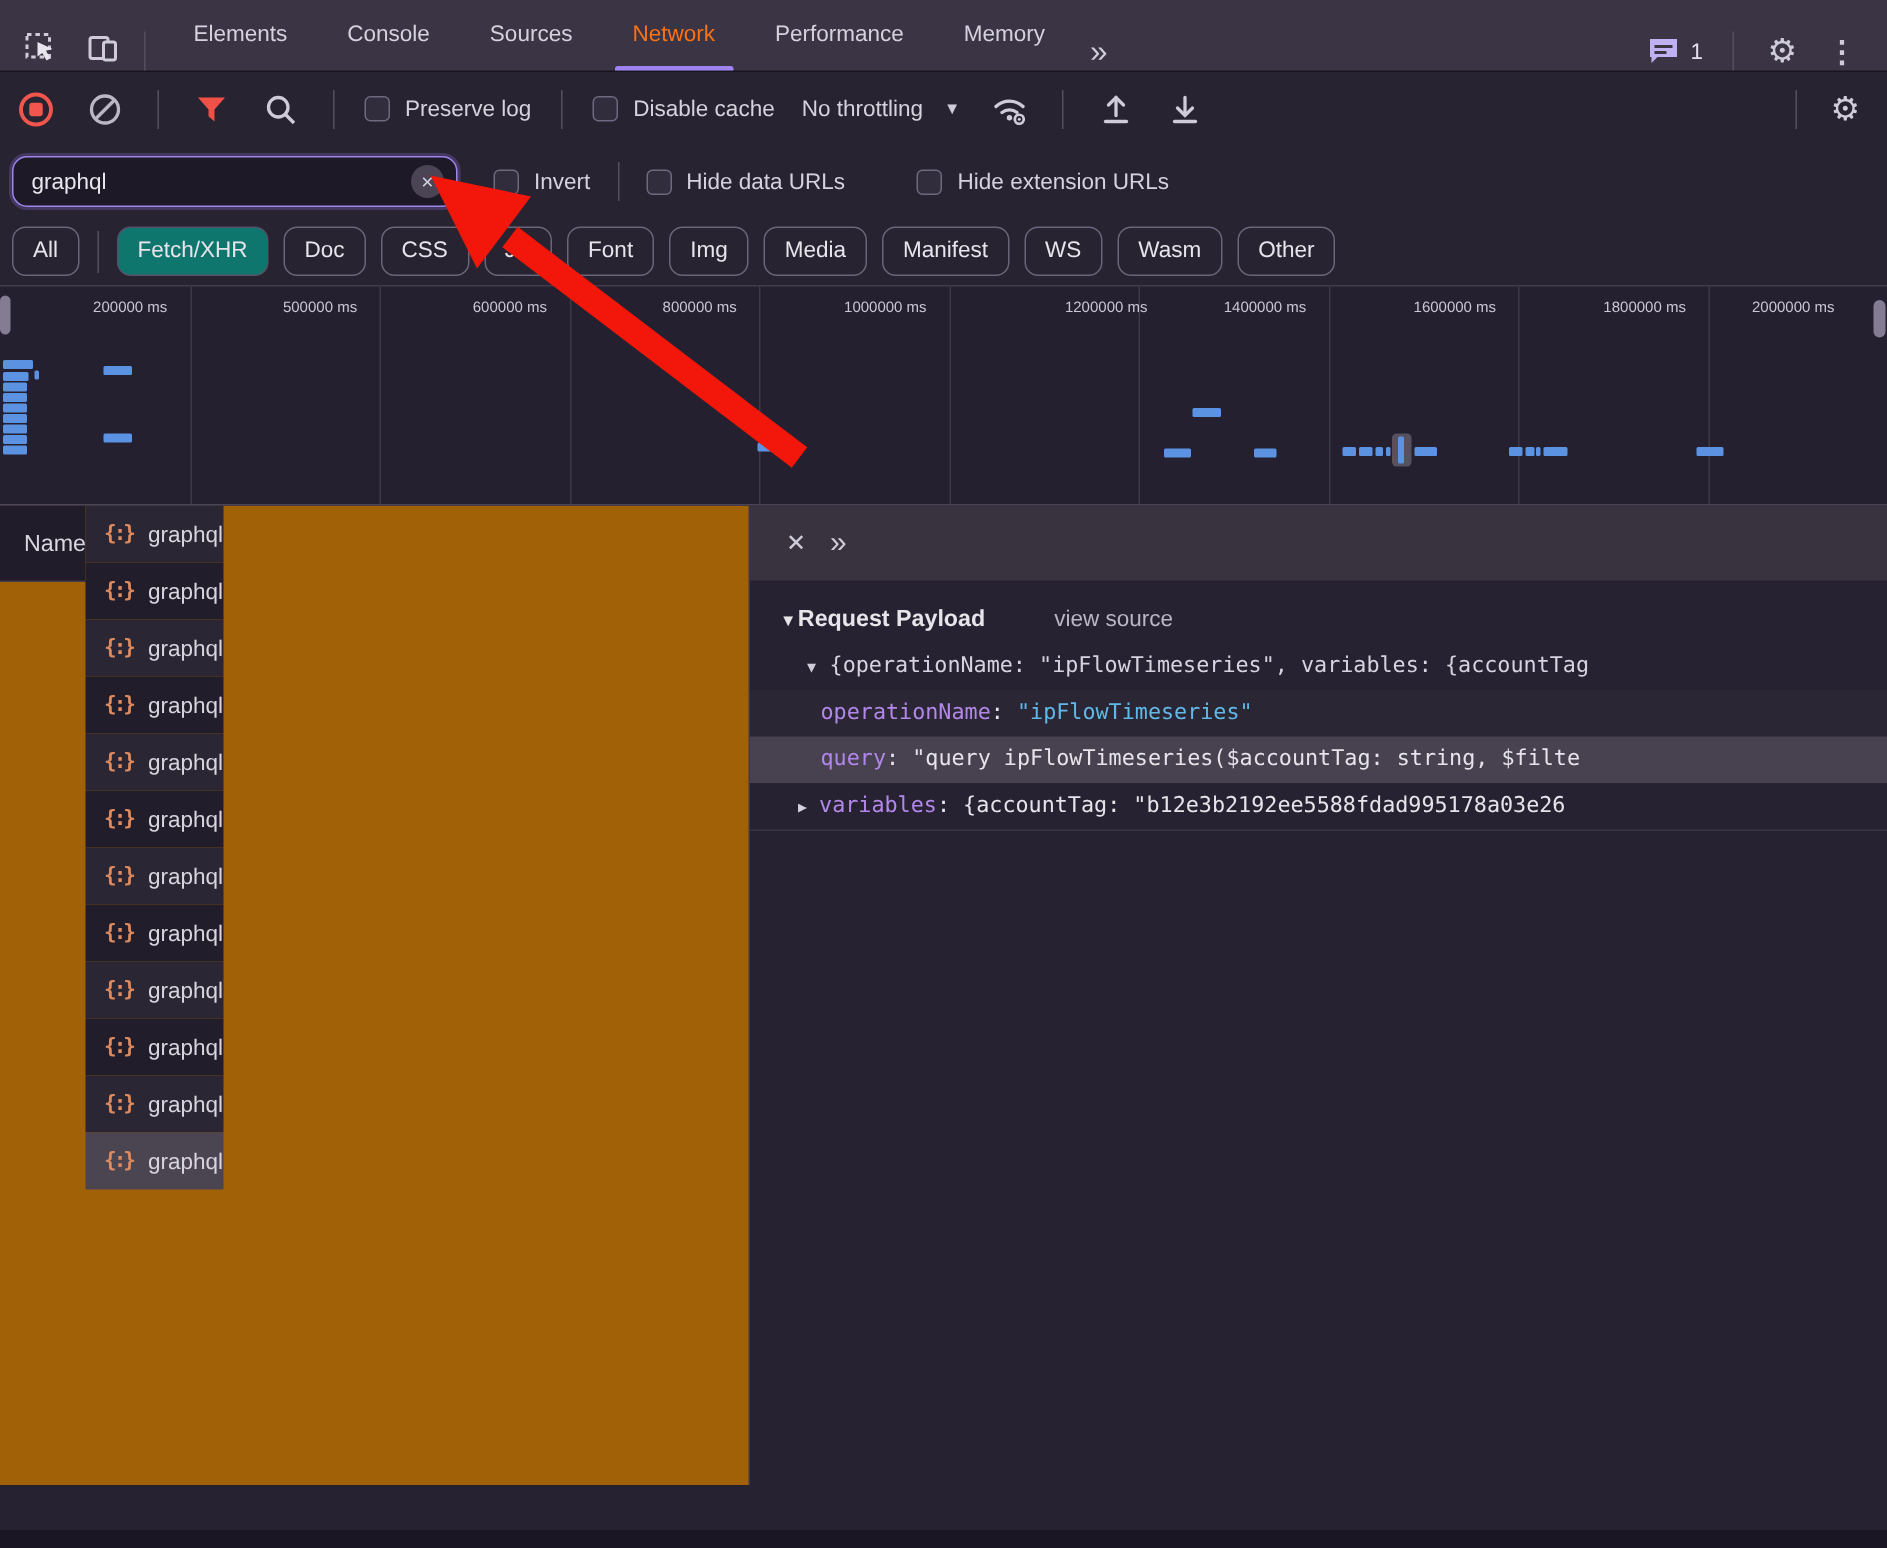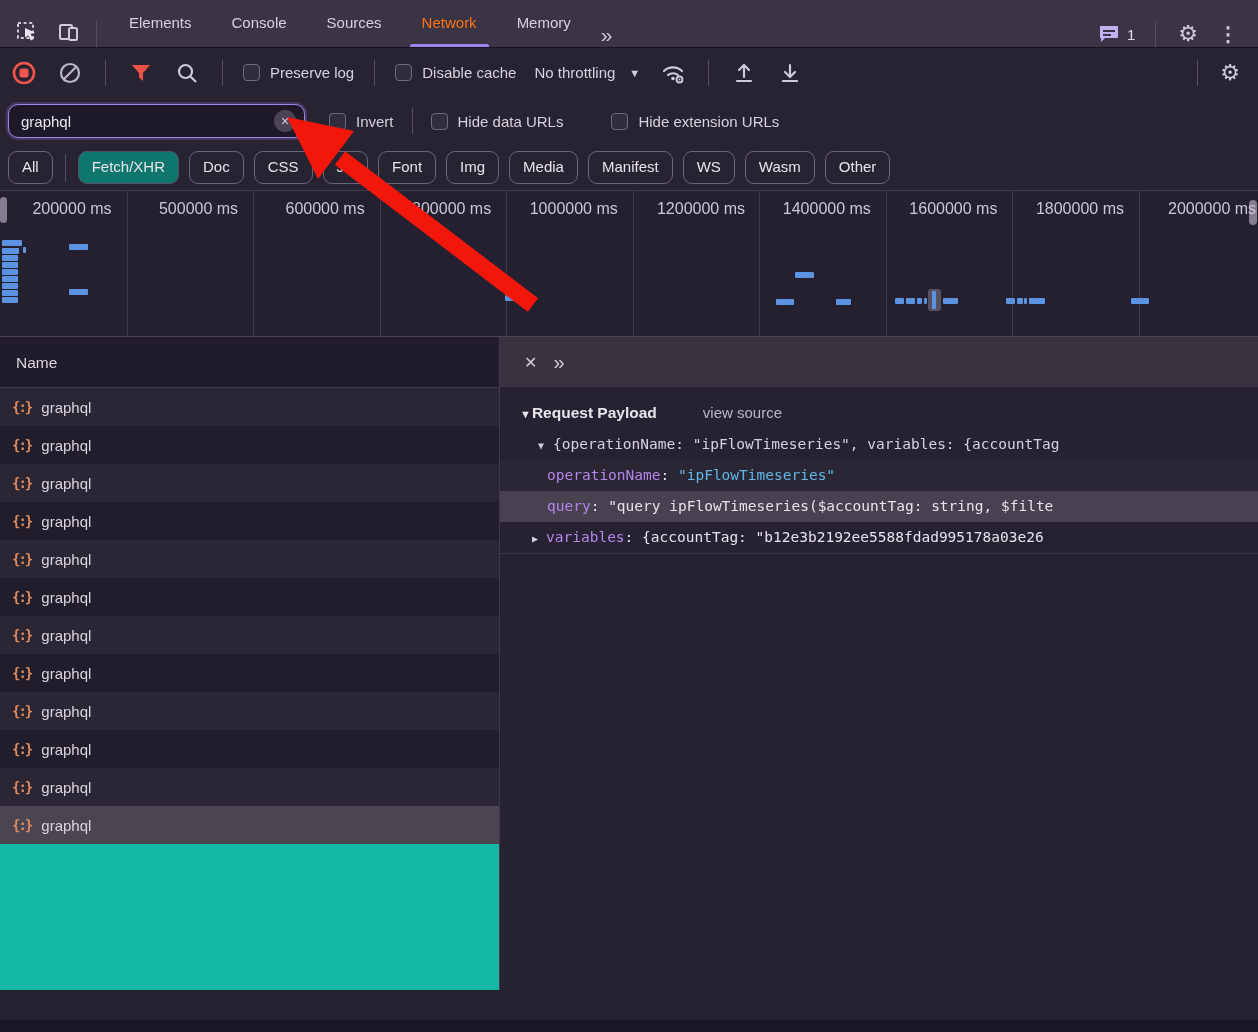--- a/index.html
+++ b/index.html
@@ -36,29 +36,29 @@
   .chiprow{display:flex;align-items:center;height:45px;background:#282331;padding-left:8px;gap:10px}
   .chip{height:33px;line-height:30px;padding:0 13px;border:1.5px solid #6b6579;border-radius:9px;font-size:15px;color:#e7e4eb;white-space:nowrap;font-weight:500}
   .chip.sel{background:#0f766e;border-color:#56506a}
   .vdiv2{width:1px;height:28px;background:#544e60;margin:0 2px}
 
   .blockedrow{display:flex;align-items:center;height:42px;background:#282331;padding-left:16px;gap:32px;font-size:15px}
 
   
   .overview{position:relative;height:147px;background:#252030;border-top:1px solid #413c4b;border-bottom:1px solid #4a4456;overflow:hidden}
   .gline{position:absolute;top:0;bottom:0;width:1px;background:#3e3948}
-  .tick{position:absolute;top:9px;font-size:16px;color:#cbc7d4;white-space:nowrap}
+  .tick{position:absolute;top:9px;font-size:10px;color:#cbc7d4;white-space:nowrap}
   .wbar{position:absolute;height:6px;border-radius:1px;background:#5b92e2}
   .wmark{position:absolute;width:13px;height:22px;border-radius:3px;background:#57515f}
   .wmark i{position:absolute;left:4px;top:2px;width:4px;height:18px;background:#5b92e2;border-radius:1px}
   .thumb{position:absolute;border-radius:4px;background:#837c93}
 
   
   .main{display:flex;height:653px}
-  .left{width:500px;flex:none;display:flex;flex-direction:column;background:#14b8a6;border-right:1px solid #3f3a49}
+  .left{width:500px;flex:none;display:flex;flex-direction:row;background:#a16207;border-right:1px solid #3f3a49}
   .nhead{height:51px;line-height:51px;padding-left:16px;background:#211c29;color:#dad6e0;font-size:15.5px;border-bottom:1px solid #3f3a49}
   .rrow{height:38px;display:flex;align-items:center;padding-left:12px;font-size:15px;color:#d9d5df;gap:10px;flex:none}
   .rrow.odd{background:#2b2633}
   .rrow.even{background:#221d2a}
   .rrow.sel{background:#4b4552}
   .jicon{color:#dd8a5e;font-family:"DejaVu Sans Mono",monospace;font-size:14px;font-weight:bold;letter-spacing:-2px}
 
   .right{flex:1;display:flex;flex-direction:column;background:#272231;min-width:0}
   .dtabs{height:50px;display:flex;align-items:center;background:#39333f;font-size:15px;color:#d6d2dd;flex:none}
   .dclose{margin:0 12px 0 24px;font-size:16px;color:#cfcbd8}
@@ -105,20 +105,21 @@
         <rect x="3" y="5" width="12" height="14" fill="none" stroke="#cfcbd8" stroke-width="2" rx="1.5"></rect>
         <rect x="12" y="8" width="8" height="12" fill="#3a3444" stroke="#cfcbd8" stroke-width="2" rx="1.5"></rect>
       </svg>
     </span>
     <span class="vdiv"></span>
     <div id="main-tabs" style="display:flex;align-items:center">
         <div class="tab">Elements</div>
         <div class="tab">Console</div>
         <div class="tab">Sources</div>
         <div class="tab sel">Network</div>
+        <div class="tab">Performance</div>
         <div class="tab">Memory</div>
       </div>
     <span class="chev">»</span>
     <div class="tb-right">
       <span class="msgwrap">
         <svg width="22" height="20" viewBox="0 0 22 20">
           <path d="M2 2 h18 v12 h-13 l-4 4 v-4 h-1 z" fill="#c0b2f2"></path>
           <rect x="5" y="6" width="12" height="2" fill="#3a3444"></rect>
           <rect x="5" y="10" width="8" height="2" fill="#3a3444"></rect>
         </svg>
@@ -245,21 +246,21 @@
       <div class="gline" style="left: 633px;"></div>
       <div class="gline" style="left: 759px;"></div>
       <div class="gline" style="left: 886px;"></div>
       <div class="gline" style="left: 1012px;"></div>
       <div class="gline" style="left: 1139px;"></div>
       <div class="tick" style="right: 1146.45px;">200000 ms</div>
       <div class="tick" style="right: 1019.9px;">500000 ms</div>
       <div class="tick" style="right: 893.35px;">600000 ms</div>
       <div class="tick" style="right: 766.8px;">800000 ms</div>
       <div class="tick" style="right: 640.25px;">1000000 ms</div>
-      <div class="tick" style="right: 513px; text-align: center;">1200000 ms</div>
+      <div class="tick" style="right: 493px; text-align: center;">1200000 ms</div>
       <div class="tick" style="right: 387.15px;">1400000 ms</div>
       <div class="tick" style="right: 260.6px;">1600000 ms</div>
       <div class="tick" style="right: 134.05px;">1800000 ms</div>
       <div class="tick" style="left: 1168px;">2000000 ms</div>
       <div class="wbar" style="left: 2px; top: 49px; width: 20px; background: rgb(91, 146, 226);"></div>
       <div class="wbar" style="left: 2px; top: 57px; width: 17px; background: rgb(91, 146, 226);"></div>
       <div class="wbar" style="left: 23px; top: 56px; width: 3px; background: rgb(91, 146, 226);"></div>
       <div class="wbar" style="left: 2px; top: 64px; width: 16px; background: rgb(91, 146, 226);"></div>
       <div class="wbar" style="left: 2px; top: 71px; width: 16px; background: rgb(91, 146, 226);"></div>
       <div class="wbar" style="left: 2px; top: 78px; width: 16px; background: rgb(91, 146, 226);"></div>

